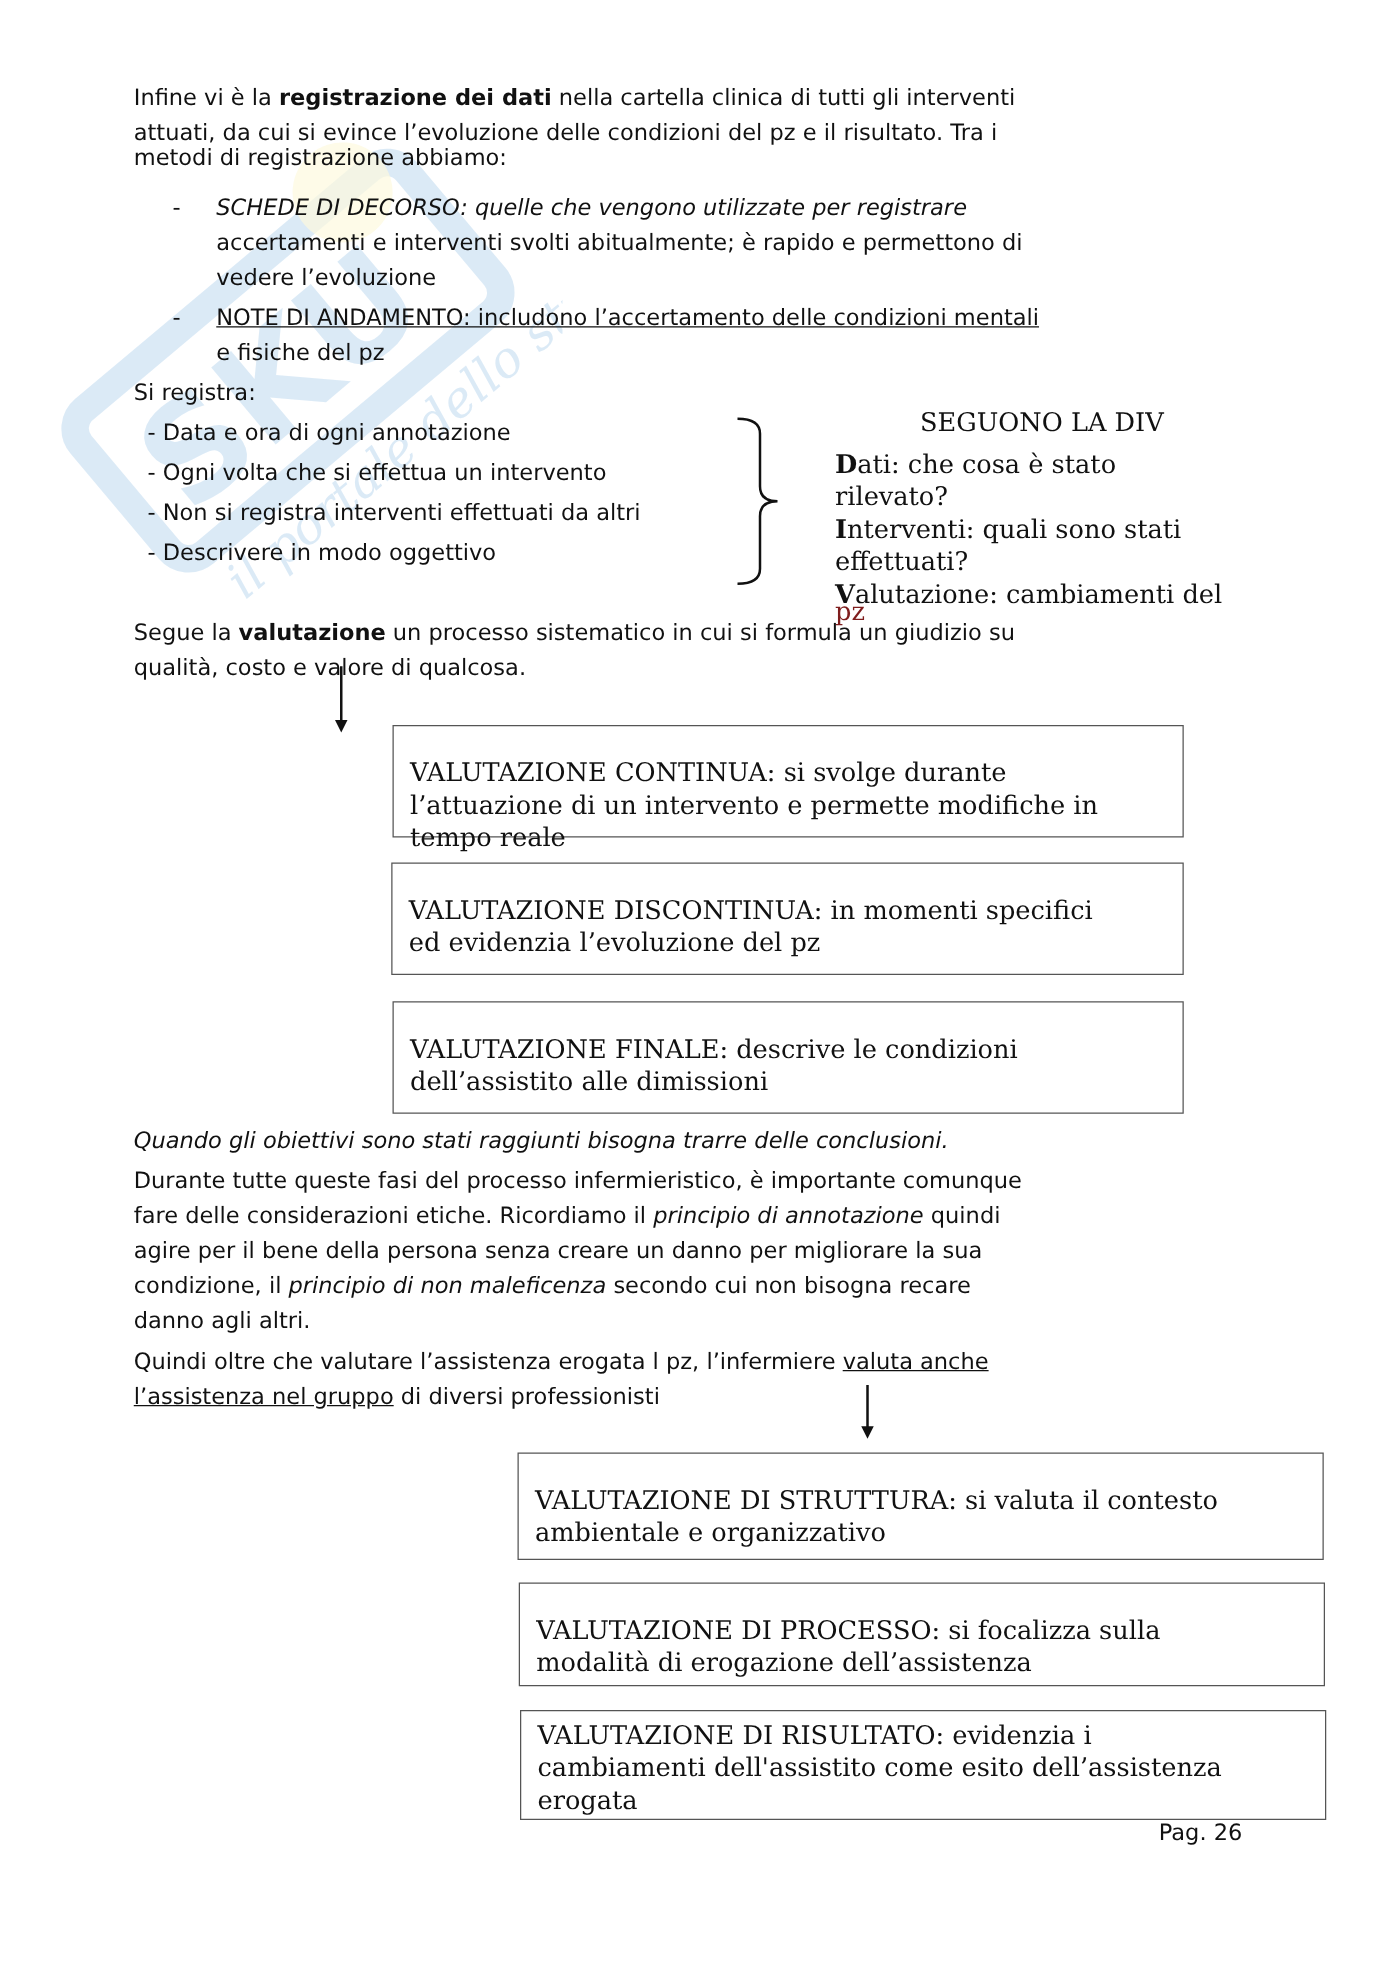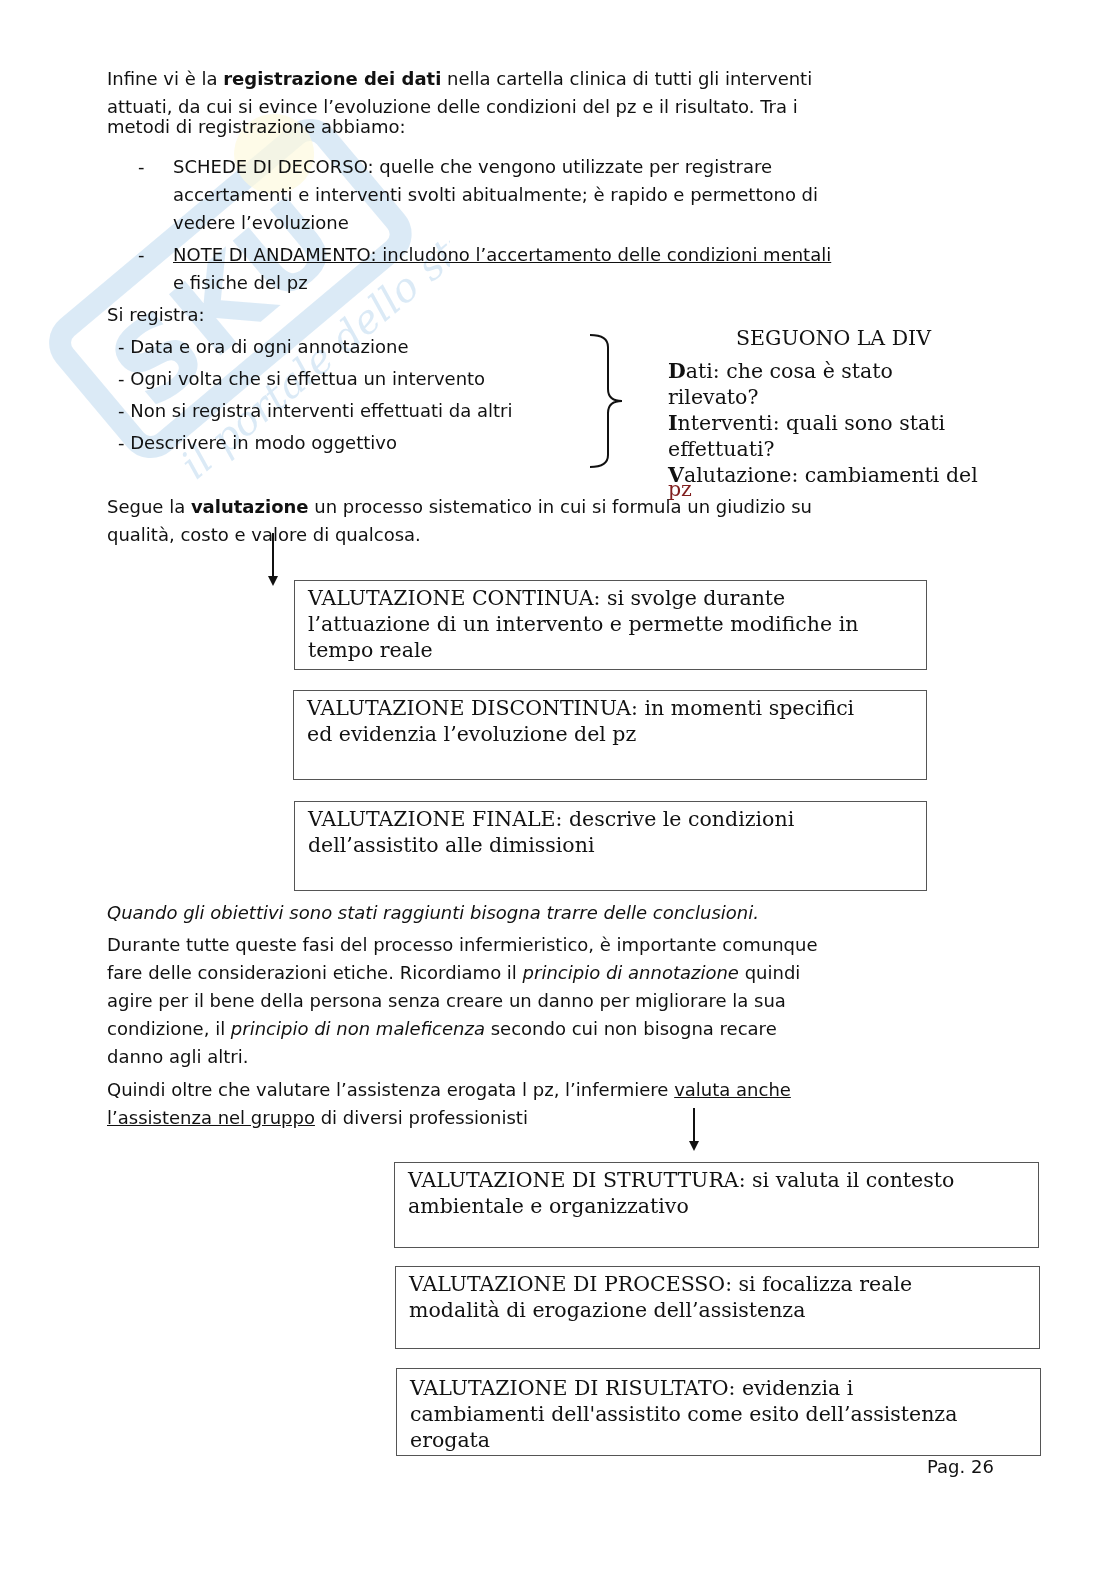--- a/index.html
+++ b/index.html
@@ -2,21 +2,21 @@
 <html><head>
 <meta charset="utf-8">
 <style>
   html, body { margin:0; padding:0; background:#ffffff; }
   body { width:1116px; height:1579px; position:relative; overflow:hidden; color:#111; }
   .sans { font-family:"DejaVu Sans", sans-serif; font-size:18px; }
   .serif { font-family:"DejaVu Serif", serif; }
   .abs { position:absolute; }
   .line { position:absolute; left:107px; white-space:nowrap; line-height:28px; }
   .watermark { position:absolute; left:30px; top:60px; width:420px; height:480px; opacity:0.18; pointer-events:none; }
-  .box { position:absolute; border:1.5px solid #555; box-sizing:border-box; padding:4px 13px; font-family:"DejaVu Serif", serif; font-size:20.5px; line-height:26px; color:#111; }
+  .box { position:absolute; border:1.5px solid #555; box-sizing:border-box; padding:24px 13px; font-family:"DejaVu Serif", serif; font-size:20.5px; line-height:26px; color:#111;margin-left:20px; }
   .bullet-dash { position:absolute; left:138px; }
   .ind { left:173px; }
   .sub { left:118px; }
   .right-serif { position:absolute; left:668px; font-family:"DejaVu Serif", serif; font-size:20.5px; line-height:26px; white-space:nowrap; }
   b { font-weight:bold; }
   u { text-decoration:underline; }
   .arrow-v { position:absolute; width:1.5px; background:#111; }
   .arrow-head { position:absolute; width:0; height:0; border-left:5px solid transparent; border-right:5px solid transparent; border-top:10px solid #111; }
 </style>
 </head>
@@ -29,21 +29,21 @@
     <text x="60" y="350" font-family="DejaVu Serif, serif" font-style="italic" font-size="40" fill="#3f8fd0">il portale dello studente</text>
     <circle cx="330" cy="150" r="40" fill="#f5e04a" opacity="0.7"></circle>
   </g>
 </svg>
 
 <div class="line sans" style="top:65px;"><span>Infine vi è la </span><b>registrazione dei dati</b><span> nella cartella clinica di tutti gli interventi</span></div>
 <div class="line sans" style="top:93px;">attuati, da cui si evince l’evoluzione delle condizioni del pz e il risultato. Tra i</div>
 <div class="line sans" style="top:113px;">metodi di registrazione abbiamo:</div>
 
 <div class="abs sans bullet-dash" style="top:153px;line-height:28px;">-</div>
-<div class="line sans ind" style="top:153px;">SCHEDE DI DECORSO: quelle che vengono utilizzate per registrare</div>
+<div class="line sans ind" style="top:153px;font-style:italic;">SCHEDE DI DECORSO: quelle che vengono utilizzate per registrare</div>
 <div class="line sans ind" style="top:181px;">accertamenti e interventi svolti abitualmente; è rapido e permettono di</div>
 <div class="line sans ind" style="top:209px;">vedere l’evoluzione</div>
 <div class="abs sans bullet-dash" style="top:241px;line-height:28px;">-</div>
 <div class="line sans ind" style="top:241px;text-decoration:underline;">NOTE DI ANDAMENTO: includono l’accertamento delle condizioni mentali</div>
 <div class="line sans ind" style="top:269px;">e fisiche del pz</div>
 
 <div class="line sans" style="top:301px;">Si registra:</div>
 <div class="line sans sub" style="top:333px;">- Data e ora di ogni annotazione</div>
 <div class="line sans sub" style="top:365px;">- Ogni volta che si effettua un intervento</div>
 <div class="line sans sub" style="top:397px;">- Non si registra interventi effettuati da altri</div>
@@ -93,21 +93,21 @@
 <div class="line sans" style="top:1104px;"><u>l’assistenza nel gruppo</u><span> di diversi professionisti</span></div>
 
 <div class="arrow-v" style="left:693px;top:1108px;height:34px;"></div>
 <div class="arrow-head" style="left:689px;top:1141px;"></div>
 
 <div class="box" style="left:394px;top:1162px;width:645px;height:86px;">
   <div>VALUTAZIONE DI STRUTTURA: si valuta il contesto</div>
   <div>ambientale e organizzativo</div>
 </div>
 <div class="box" style="left:395px;top:1266px;width:645px;height:83px;">
-  <div>VALUTAZIONE DI PROCESSO: si focalizza reale</div>
+  <div>VALUTAZIONE DI PROCESSO: si focalizza sulla</div>
   <div>modalità di erogazione dell’assistenza</div>
 </div>
 <div class="box" style="left:396px;top:1368px;width:645px;height:88px;padding-top:6px;">
   <div>VALUTAZIONE DI RISULTATO: evidenzia i</div>
   <div>cambiamenti dell'assistito come esito dell’assistenza</div>
   <div>erogata</div>
 </div>
 
 <div class="abs sans" style="left:927px;top:1454px;line-height:26px;">Pag. 26</div>
 

